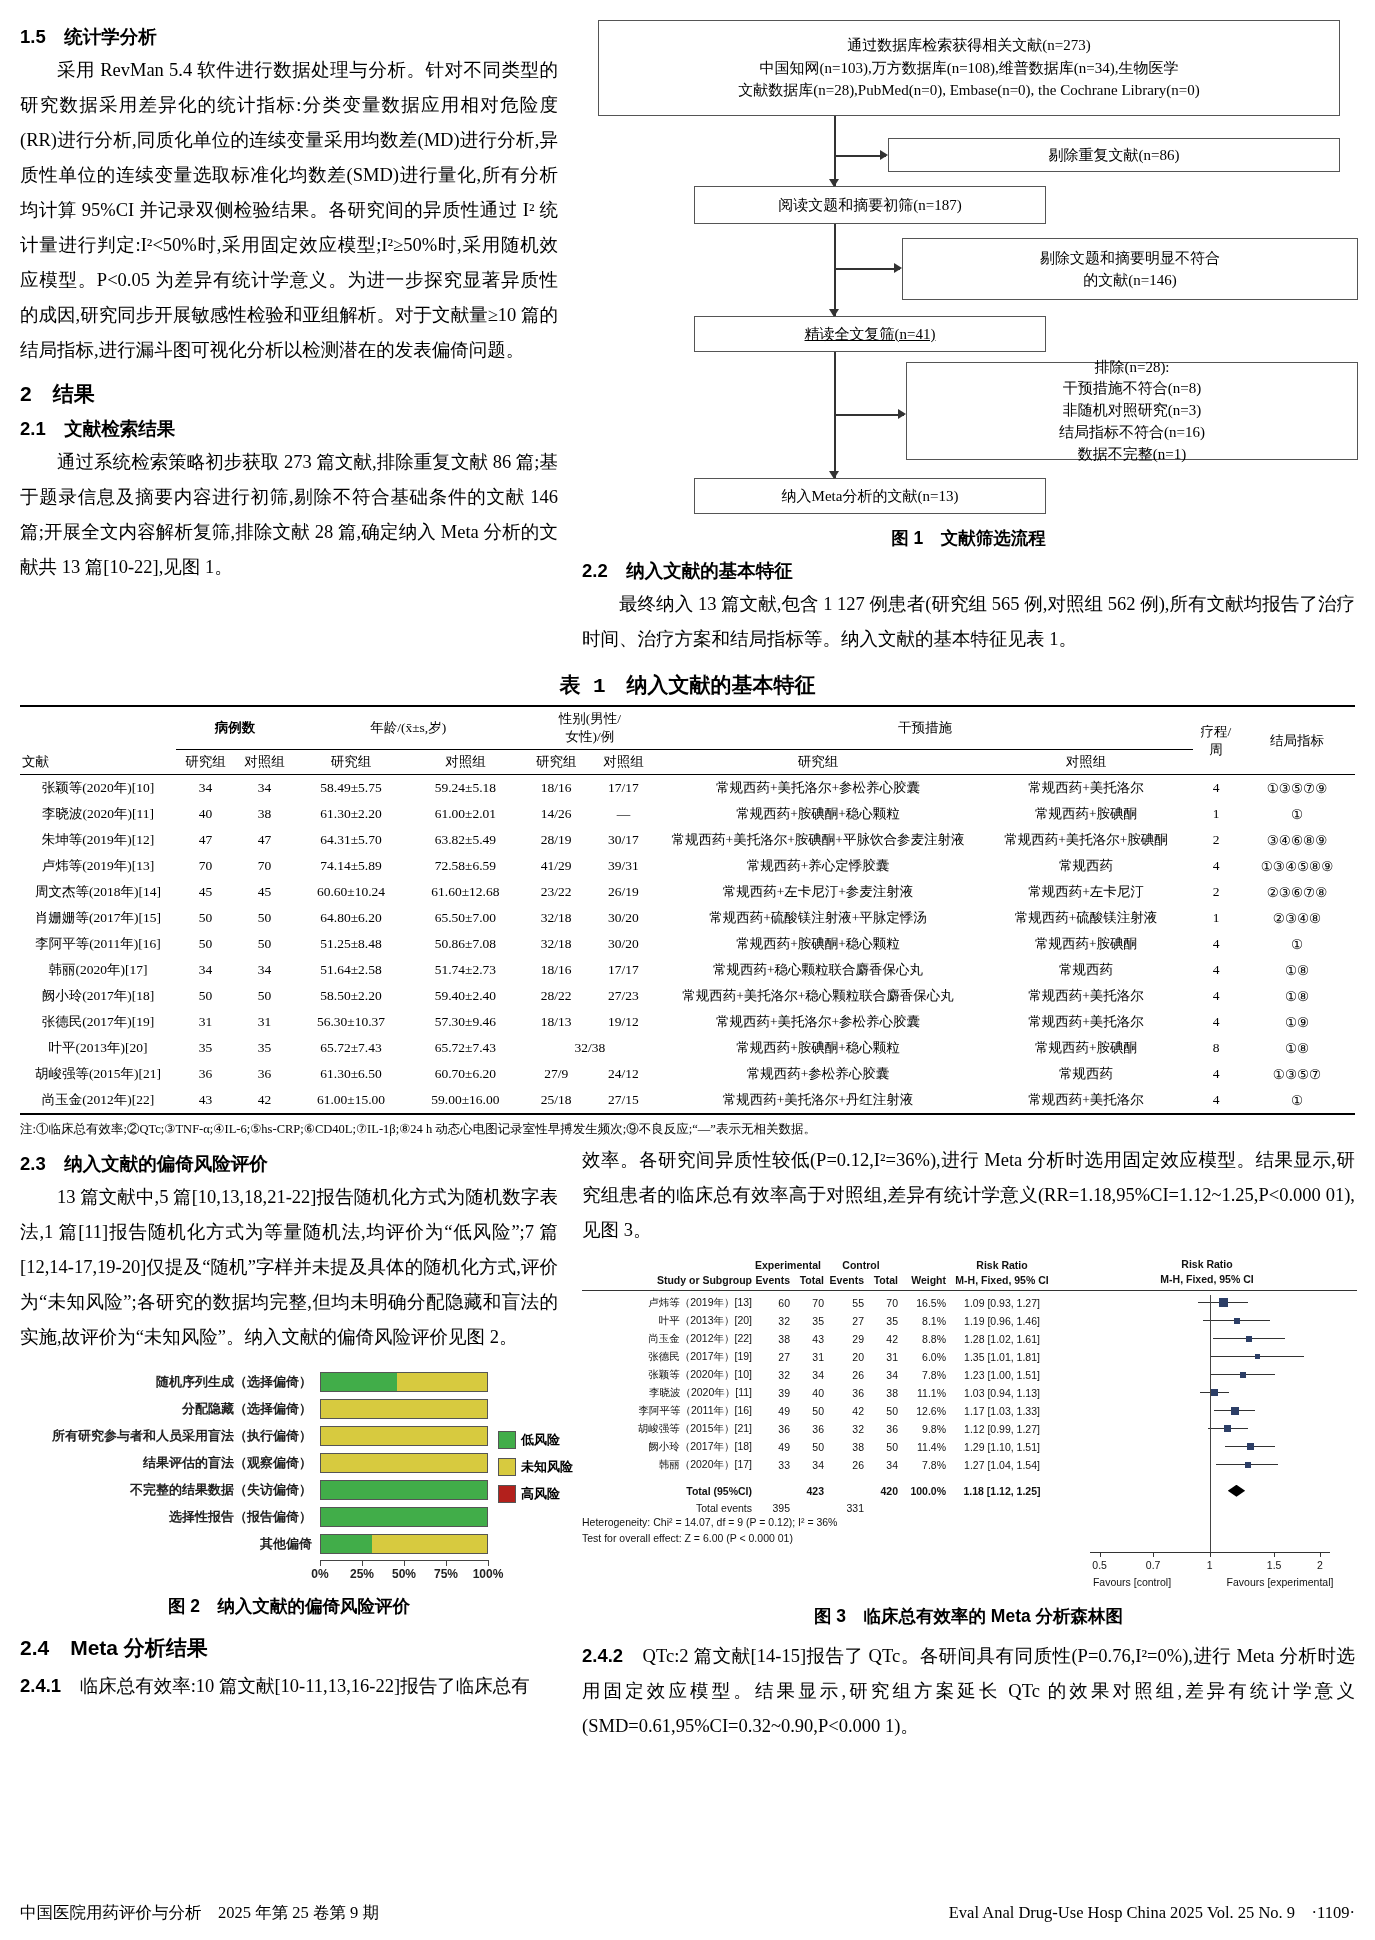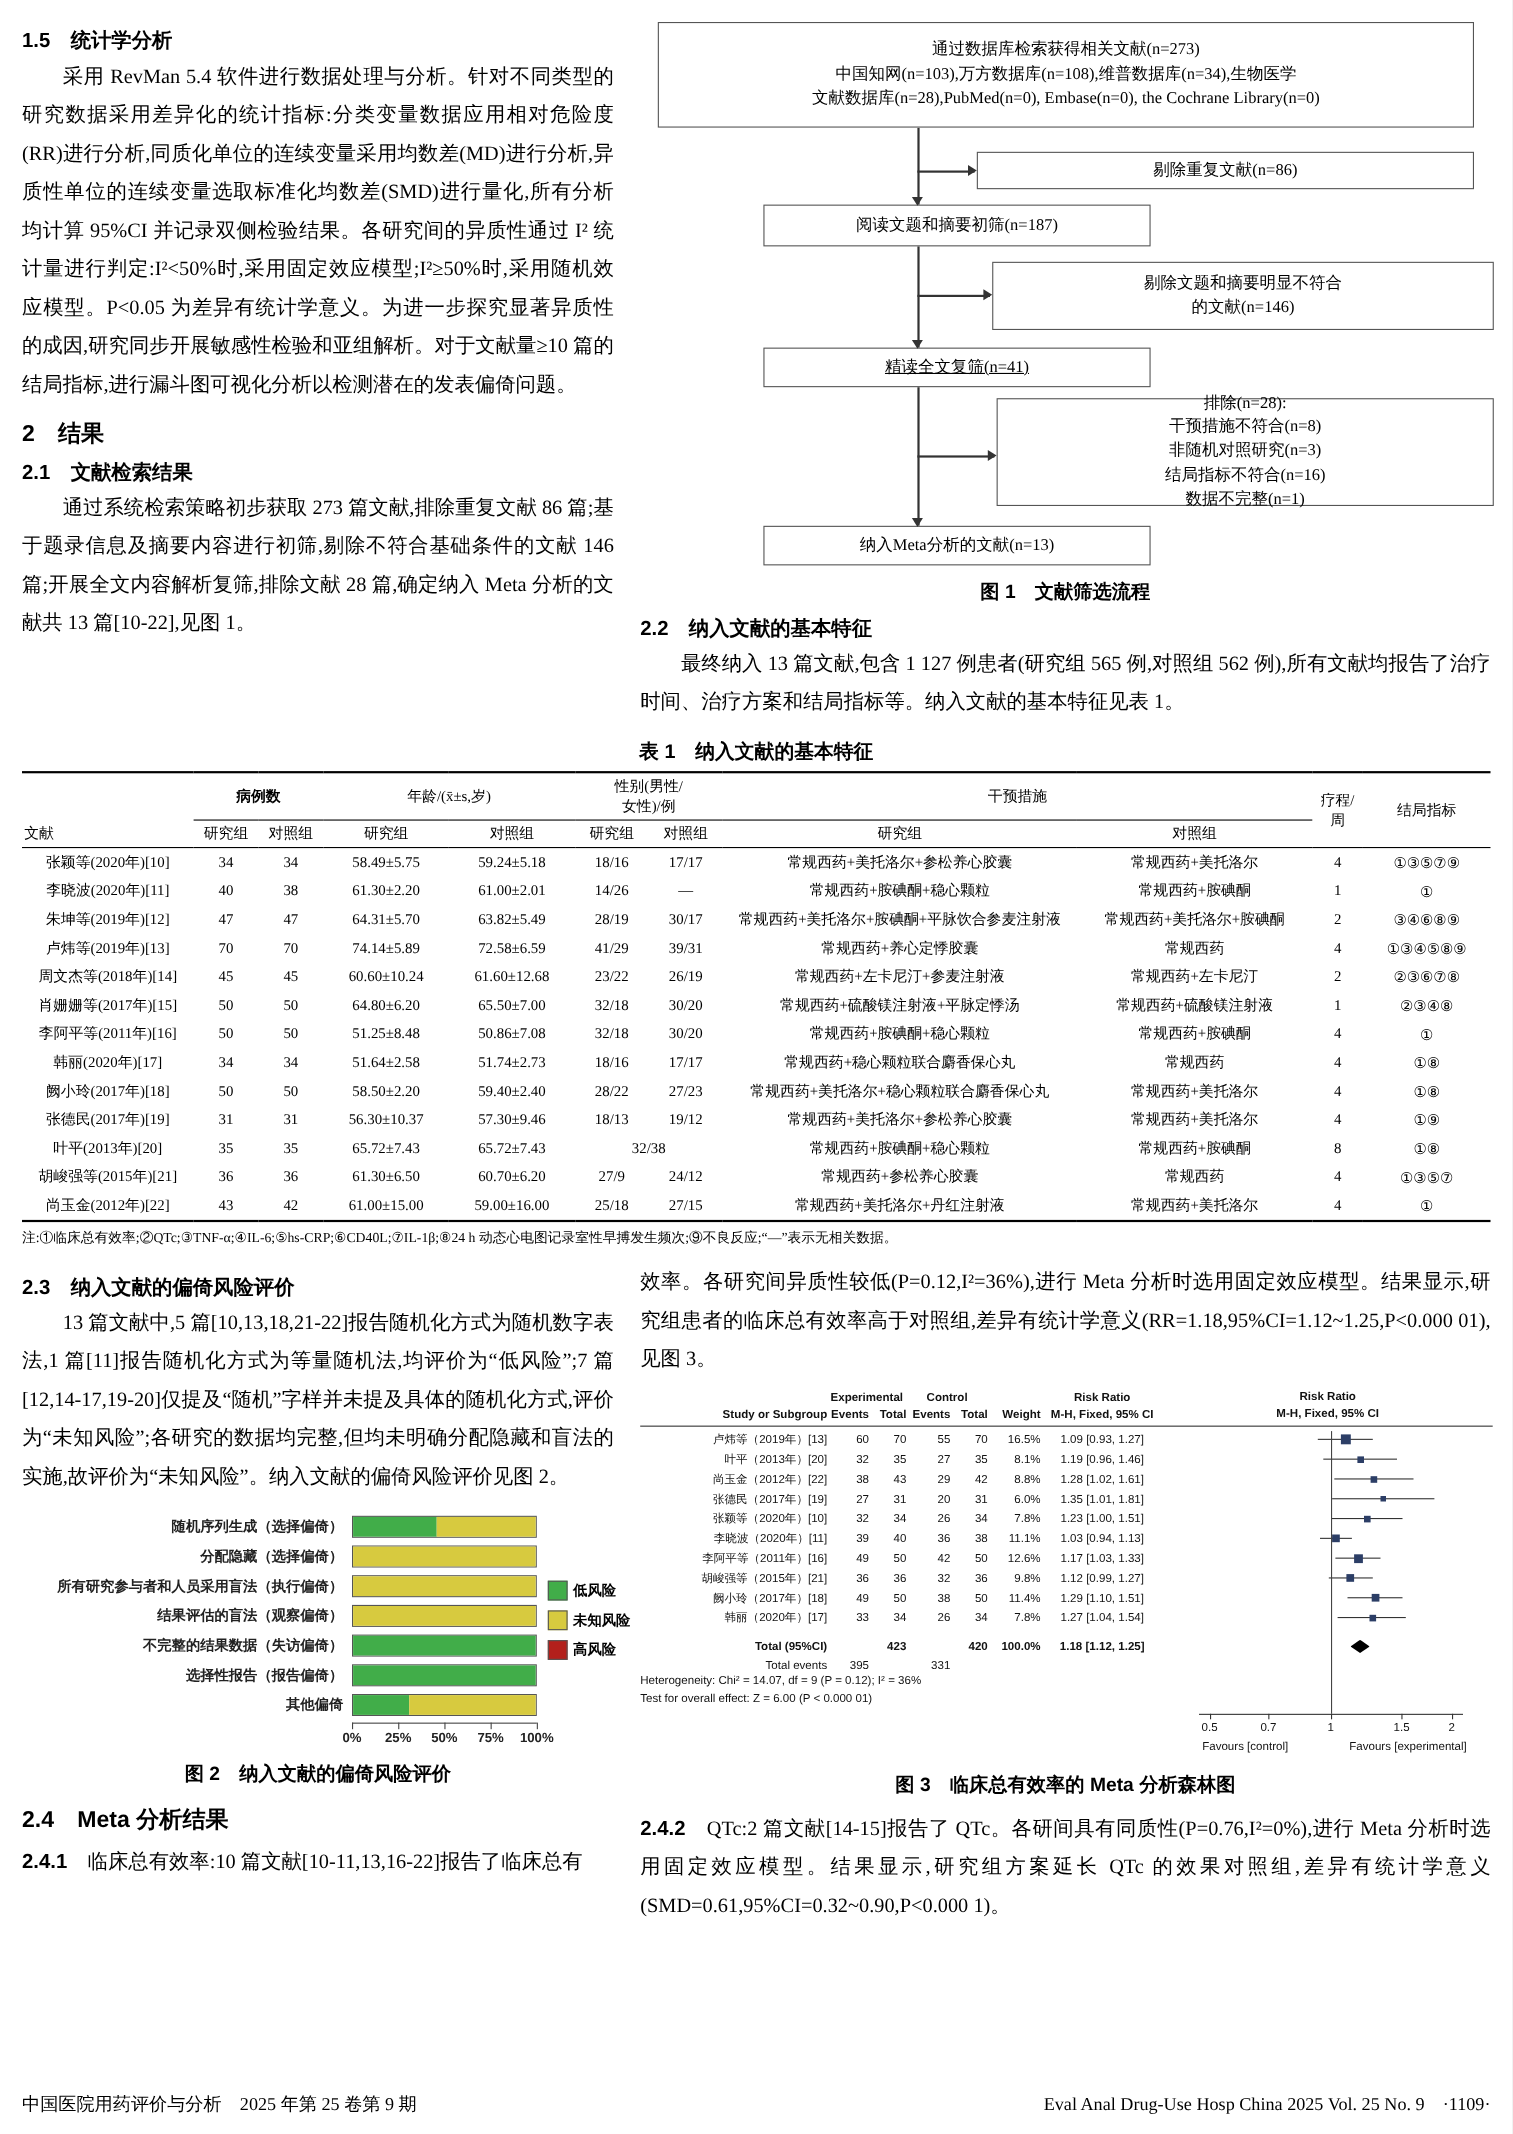--- a/index.html
+++ b/index.html
@@ -23,21 +23,21 @@
           text-align:center;white-space:pre-line;box-sizing:border-box;padding:2px 6px;z-index:2;}
   .fc-vline{position:absolute;width:1.5px;background:#333;z-index:1;}
   .fc-hline{position:absolute;height:1.5px;background:#333;z-index:1;}
   .fc-arrow-r{position:absolute;width:0;height:0;border-top:5px solid transparent;border-bottom:5px solid transparent;
               border-left:8px solid #333;z-index:3;}
   .fc-arrow-d{position:absolute;width:0;height:0;border-left:5px solid transparent;border-right:5px solid transparent;
               border-top:8px solid #333;z-index:3;}
   .fig-caption{font-family:"Liberation Sans","DejaVu Sans",sans-serif;font-weight:bold;font-size:17.5px;text-align:center;margin:10px 0 8px 0;}
 
   
-  .t1-title{font-family:Liberation Sans, sans-serif;font-weight:bold;font-size:18px;text-align:center;margin:14px 0 6px 0;}
+  .t1-title{font-family:Liberation Mono, monospace;font-weight:bold;font-size:21px;text-align:center;margin:14px 0 6px 0;}
   table.t1{width:100%;border-collapse:collapse;font-size:13.5px;border-top:2px solid #000;border-bottom:2px solid #000;}
   table.t1 th{font-weight:normal;padding:3px 2px;}
   table.t1 td{padding:4px 2px;text-align:center;}
   table.t1 th.grp{border-bottom:1px solid #000;}
   table.t1 tr.sub th{border-bottom:1.5px solid #000;}
   table.t1 th.span2{border-bottom:1.5px solid #000;vertical-align:bottom;text-align:left;}
   table.t1 th.span2c{border-bottom:1.5px solid #000;vertical-align:middle;text-align:center;}
   td.c-study{text-align:left;white-space:nowrap;}
   .t1-note{font-size:12.5px;margin-top:5px;line-height:1.5;}
 
@@ -334,21 +334,21 @@
           <td>27/15</td>
           <td>常规西药+美托洛尔+丹红注射液</td>
           <td>常规西药+美托洛尔</td>
           <td>4</td>
           <td>①</td>
         </tr>
       </tbody>
   </table>
   <div class="t1-note">注:①临床总有效率;②QTc;③TNF-α;④IL-6;⑤hs-CRP;⑥CD40L;⑦IL-1β;⑧24 h 动态心电图记录室性早搏发生频次;⑨不良反应;“—”表示无相关数据。</div>
 
-  <div class="cols" style="margin-top:14px;">
+  <div class="cols" style="margin-top:4px;">
     <div class="col-l">
       <div class="h-sub">2.3　纳入文献的偏倚风险评价</div>
       <p class="para">13 篇文献中,5 篇[10,13,18,21-22]报告随机化方式为随机数字表法,1 篇[11]报告随机化方式为等量随机法,均评价为“低风险”;7 篇[12,14-17,19-20]仅提及“随机”字样并未提及具体的随机化方式,评价为“未知风险”;各研究的数据均完整,但均未明确分配隐藏和盲法的实施,故评价为“未知风险”。纳入文献的偏倚风险评价见图 2。</p>
 
       <div class="f2">
         <div id="f2rows">
             <div class="f2-row">
               <span class="f2-label">随机序列生成（选择偏倚）</span>
               <div class="f2-bar">
                 <div class="f2-seg" style="width: 46%; background: rgb(65, 173, 73);"></div>

